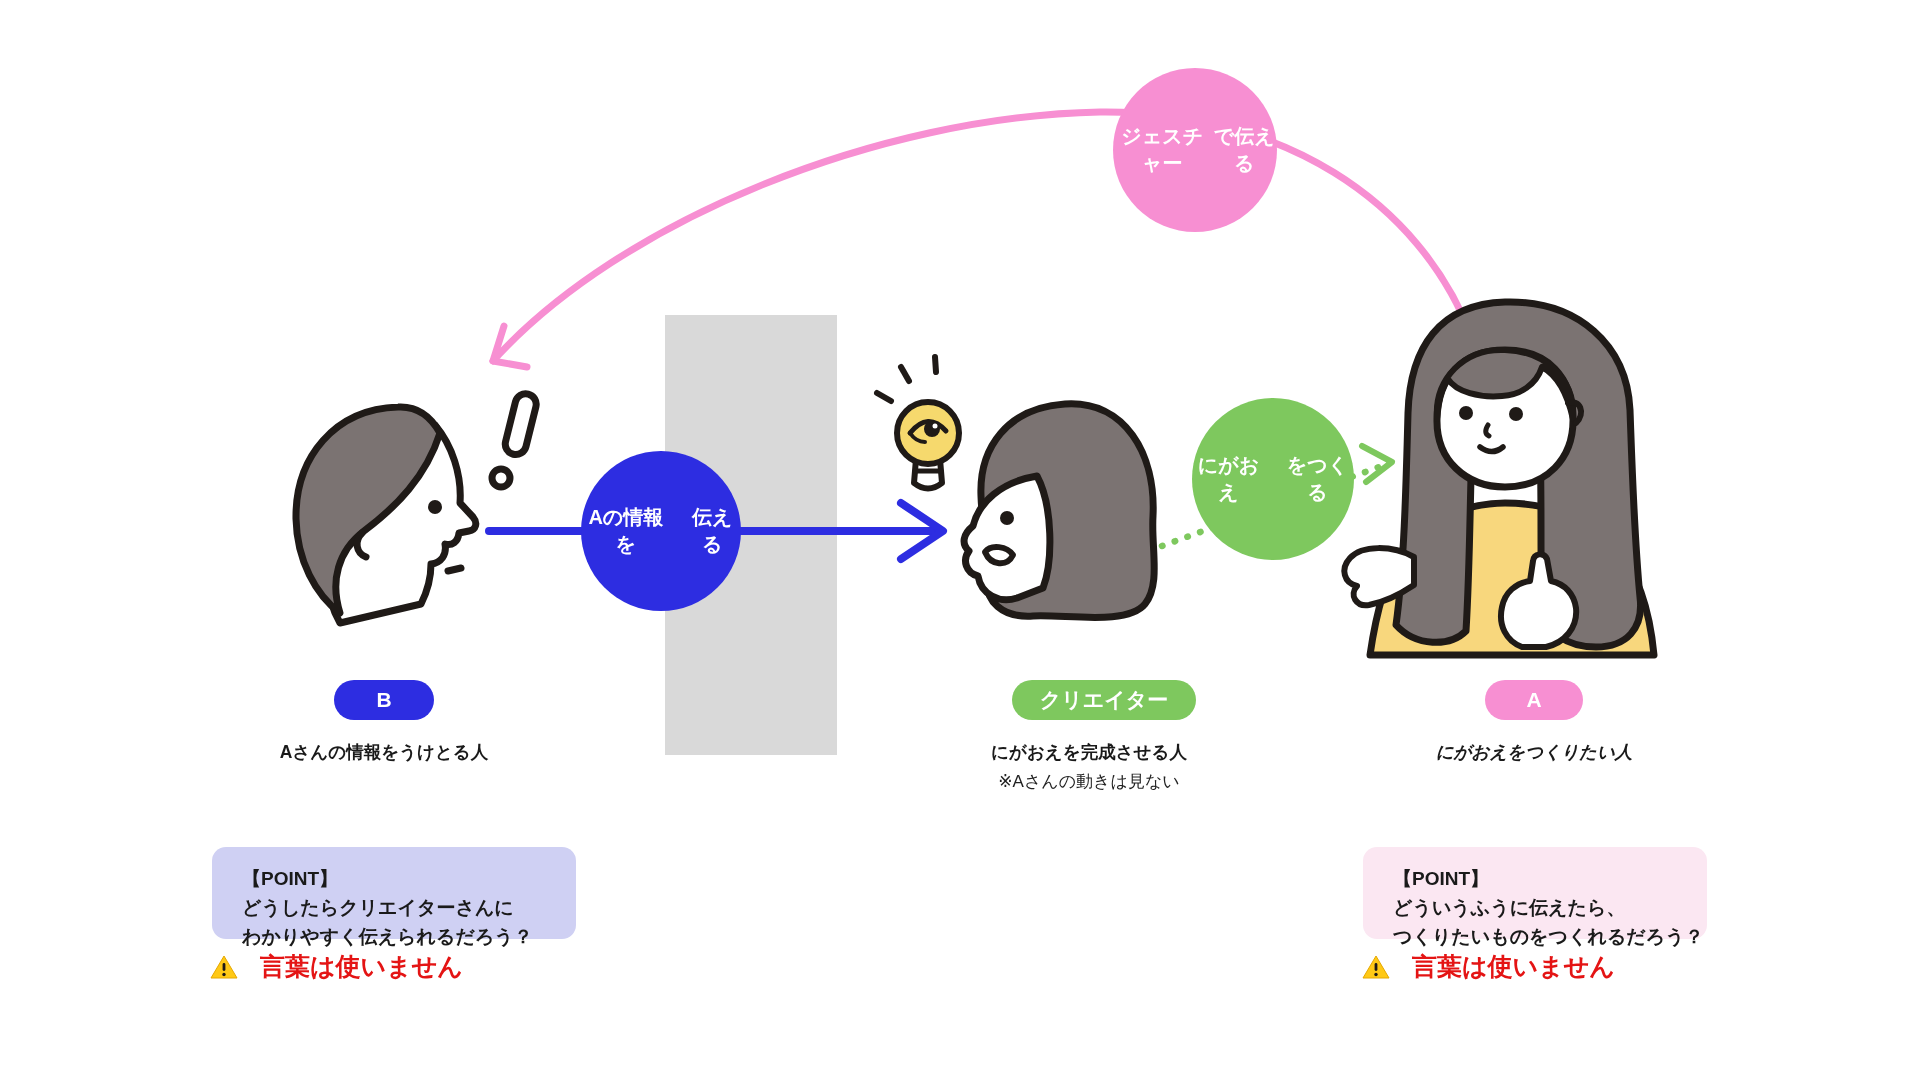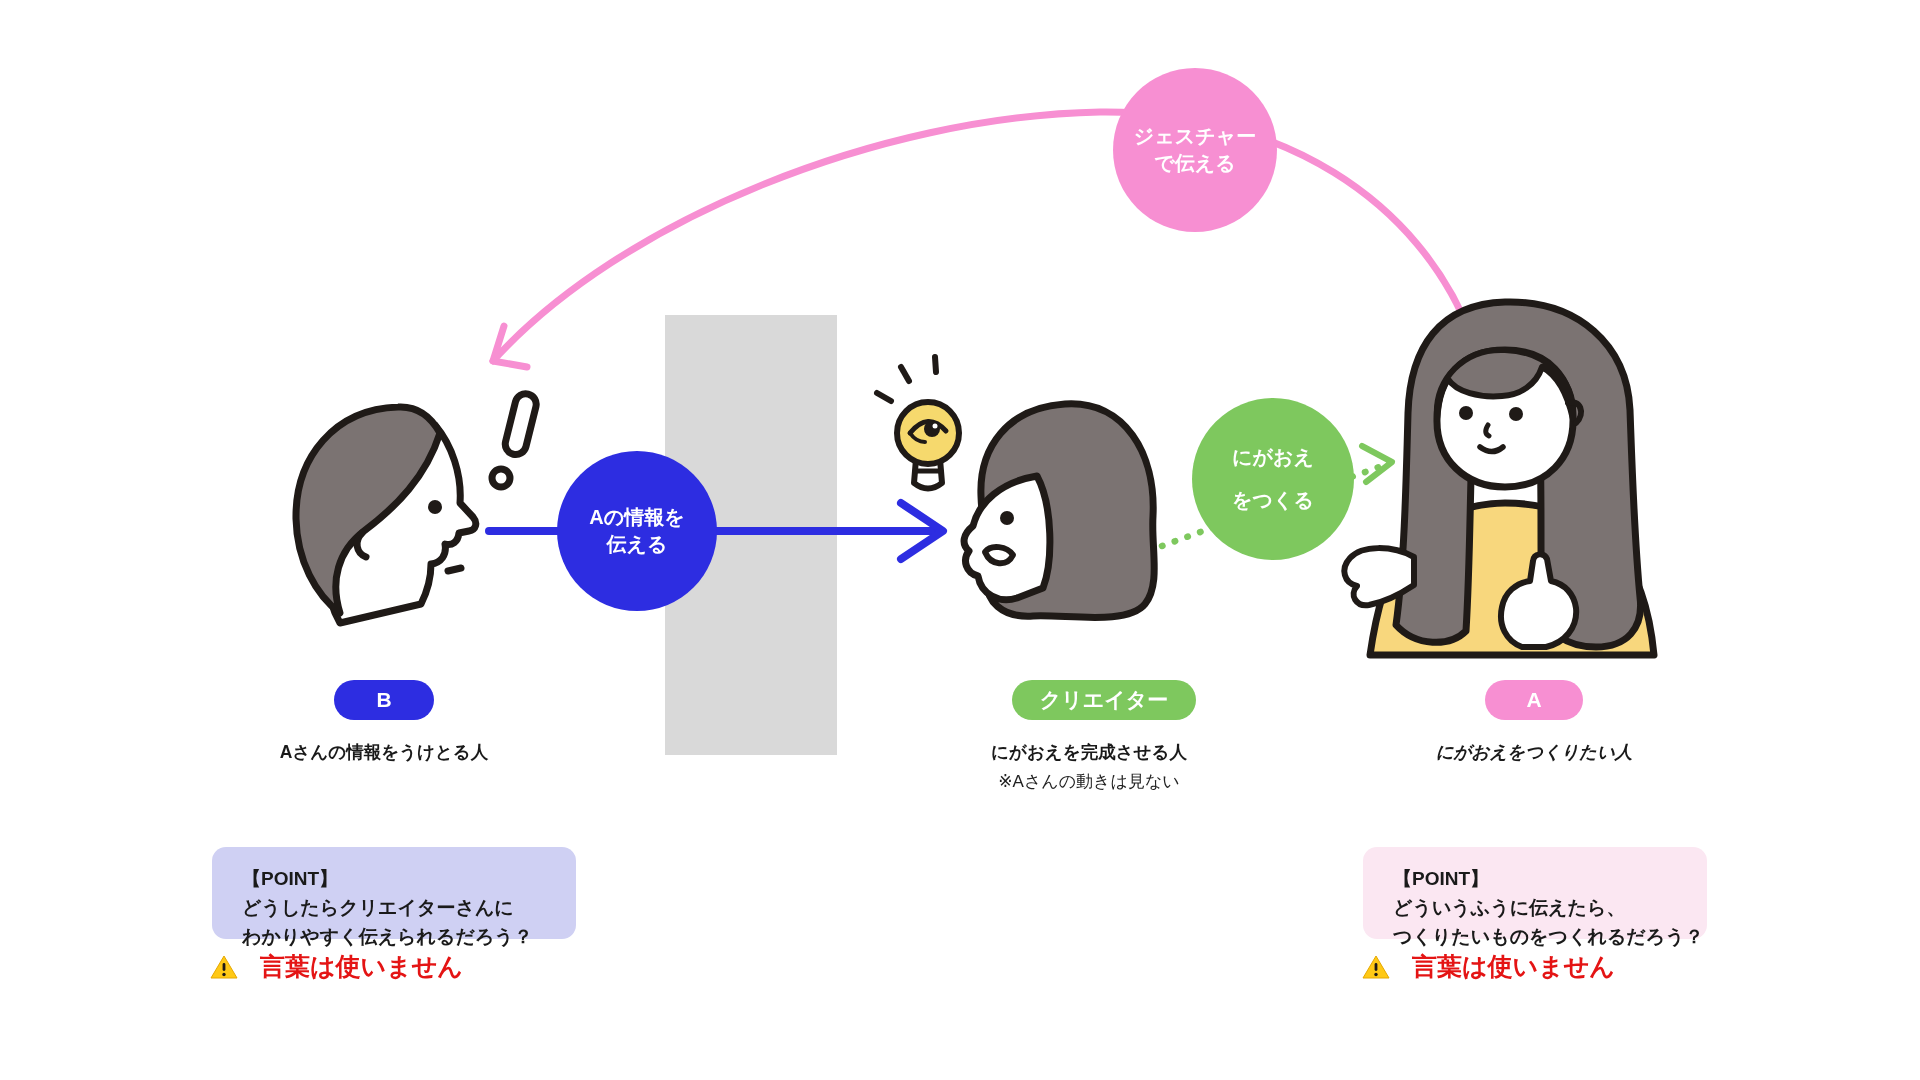--- a/index.html
+++ b/index.html
@@ -7,24 +7,24 @@
     --lavender:#cfd0f3; --lightpink:#fbe7f2; --red:#e41414;
     --wall:#d9d9d9; --hair:#7b7372; --yellow:#f8d77d; --bulb:#f6d96d; --ink:#1f1a17;
   }
   *{margin:0;padding:0;box-sizing:border-box;}
   html,body{width:1920px;height:1080px;background:#fff;overflow:hidden;
     font-family:"Liberation Sans","DejaVu Sans",sans-serif;color:#1a1a1a;}
   .canvas{position:relative;width:1920px;height:1080px;background:#fff;}
   .abs{position:absolute;}
   .wall{left:665px;top:315px;width:172px;height:440px;background:var(--wall);}
   .arrows{left:0;top:0;width:1920px;height:1080px;pointer-events:none;}
-  .bubble{border-radius:50%;display:flex;flex-direction:column;align-items:center;
+  .bubble{border-radius:50%;display:flex;align-items:center;
     justify-content:center;color:#fff;font-weight:bold;font-size:20px;line-height:27px;text-align:center;}
   .bubble-gesture{left:1113px;top:68px;width:164px;height:164px;background:var(--pink);}
-  .bubble-info{left:557px;top:451px;width:160px;height:160px;background:var(--blue);}
+  .bubble-info{left:581px;top:451px;width:160px;height:160px;background:var(--blue);gap:13px;}
   .bubble-create{left:1192px;top:398px;width:162px;height:162px;background:var(--green);gap:16px;}
   .example{left:1312px;top:101px;font-size:21px;font-weight:bold;line-height:34px;}
   .example .note{color:var(--red);}
   .pill{height:40px;border-radius:20px;display:flex;align-items:center;justify-content:center;
     color:#fff;font-weight:bold;font-size:21px;}
   .pill-b{left:334px;top:680px;width:100px;background:var(--blue);}
   .pill-creator{left:1012px;top:680px;width:184px;background:var(--green);}
   .pill-a{left:1485px;top:680px;width:98px;background:var(--pink);}
   .caption{width:340px;text-align:center;font-size:17.5px;font-weight:bold;}
   .cap-b{left:214px;top:740px;}

